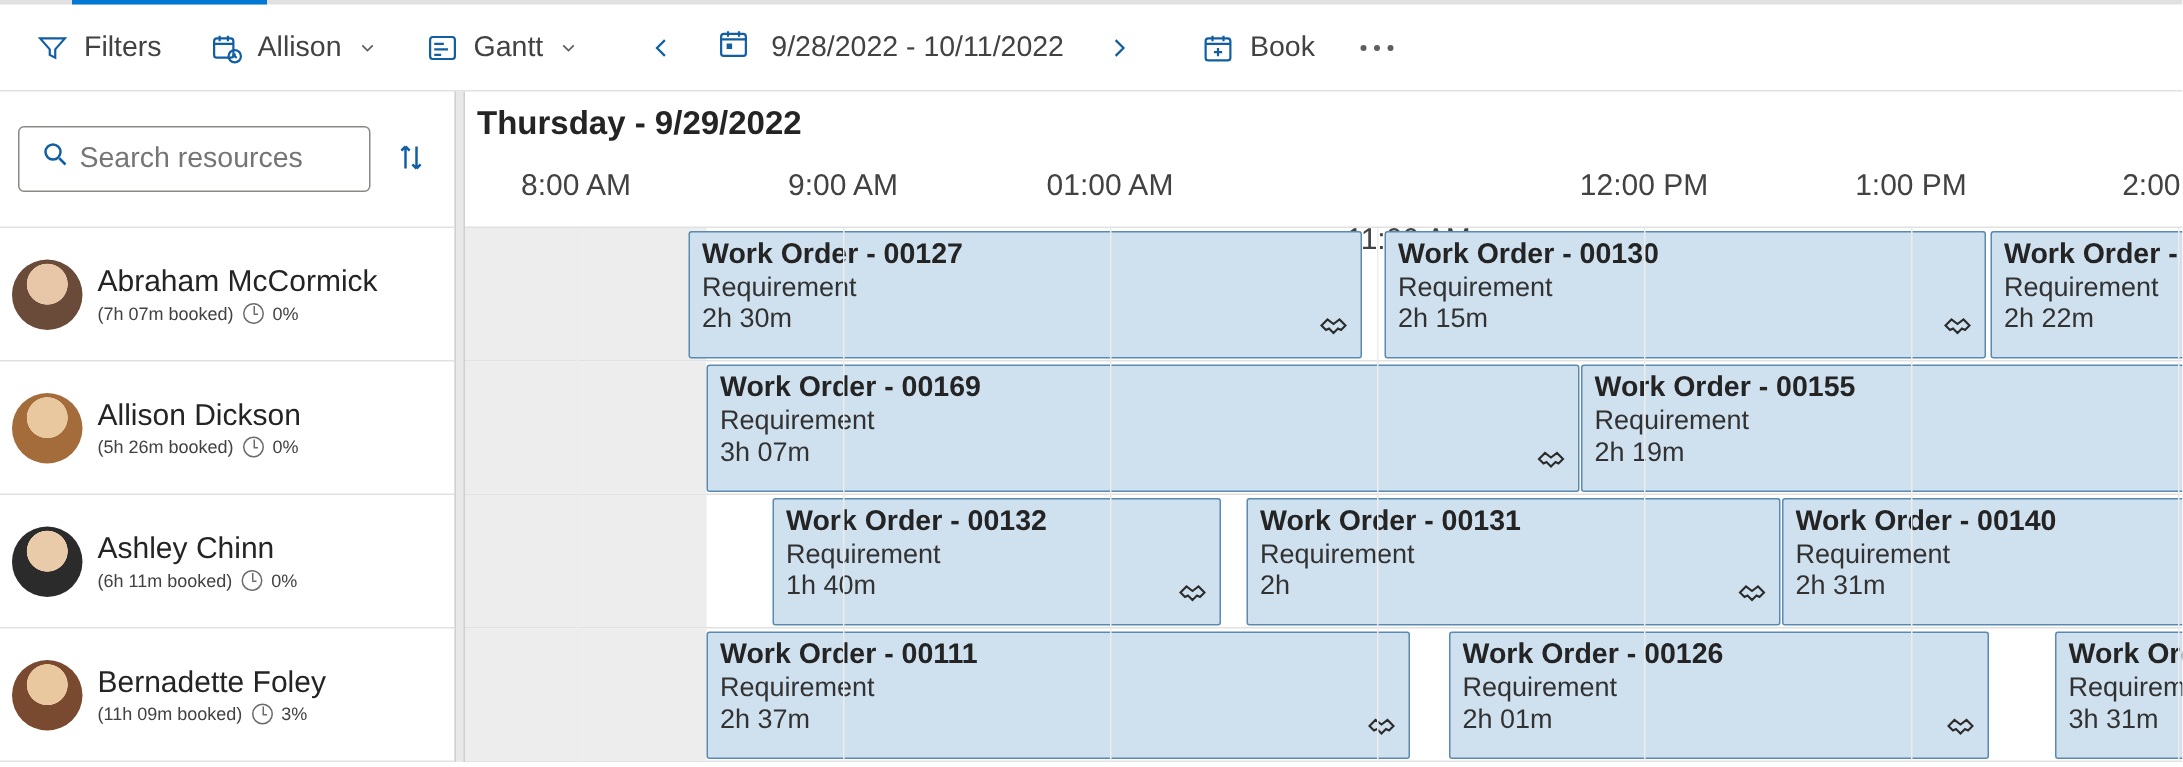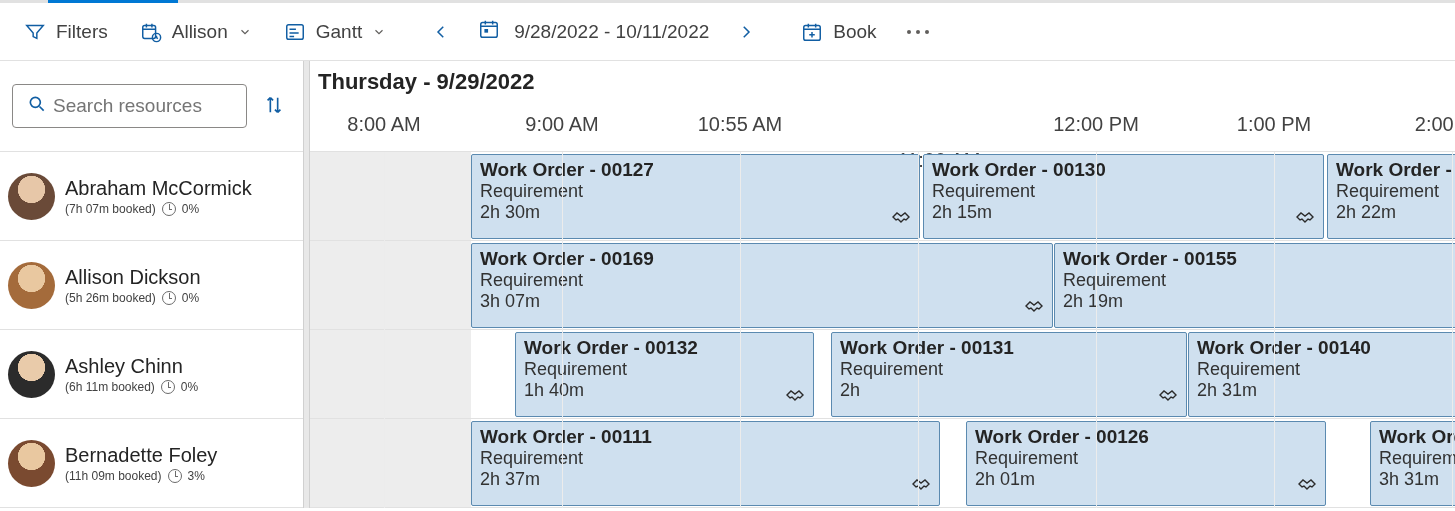--- a/index.html
+++ b/index.html
@@ -223,31 +223,31 @@
   </div>
 
   <div id="splitter"></div>
 
   <div id="right">
     <div id="right-head">
       <div id="day-label">Thursday - 9/29/2022</div>
       <div id="time-axis">
           <div class="tick" style="left: 74px;">8:00 AM</div>
           <div class="tick" style="left: 252px;">9:00 AM</div>
-          <div class="tick" style="left: 430px;">10:55 AM</div>
+          <div class="tick" style="left: 430px;">01:00 AM</div>
           <div class="tick" style="left: 629px; margin-top: 36px;">11:00 AM</div>
           <div class="tick" style="left: 786px;">12:00 PM</div>
           <div class="tick" style="left: 964px;">1:00 PM</div>
           <div class="tick" style="left: 1142px;">2:00 PM</div>
         </div>
     </div>
     <div id="grid">
       <div class="lane">
           <div class="off"></div>
-          <div class="wo" style="left: 161px; width: 449px;">
+          <div class="wo" style="left: 149px; width: 449px;">
             <div class="wo-title">Work Order - 00127</div>
             <div class="wo-req">Requirement</div>
             <div class="wo-dur">2h 30m</div>
             <div class="wo-ic"><svg width="24" height="24" viewBox="0 0 24 24" fill="none" stroke="#2b2b2b" stroke-width="1.4">
                 <path d="M4 12l4-4 4 3 4-3 4 4-3 3-2-1-3 3-3-3-2 1z"></path>
               </svg></div>
           </div>
           <div class="wo" style="left: 613px; width: 401px;">
             <div class="wo-title">Work Order - 00130</div>
             <div class="wo-req">Requirement</div>

